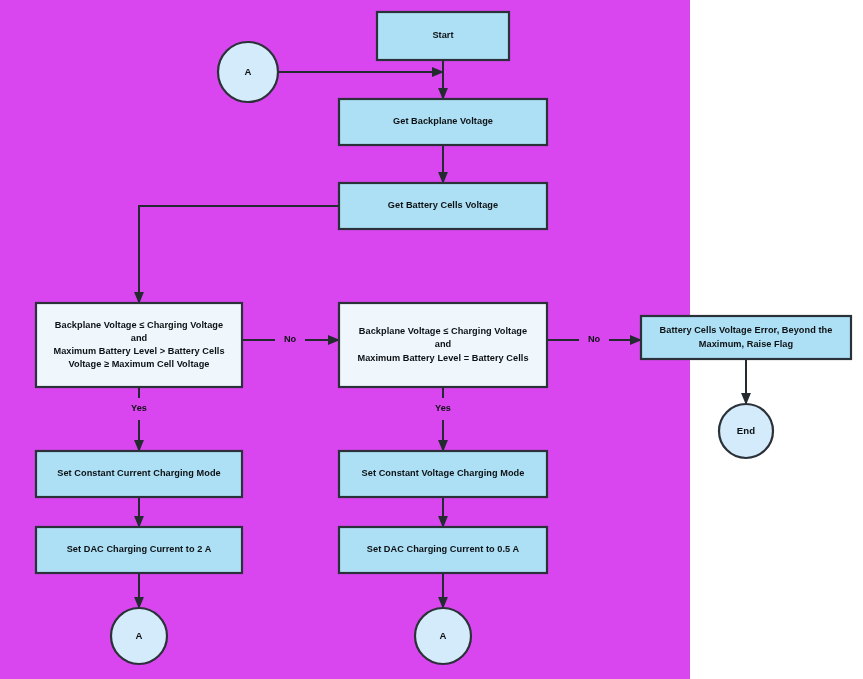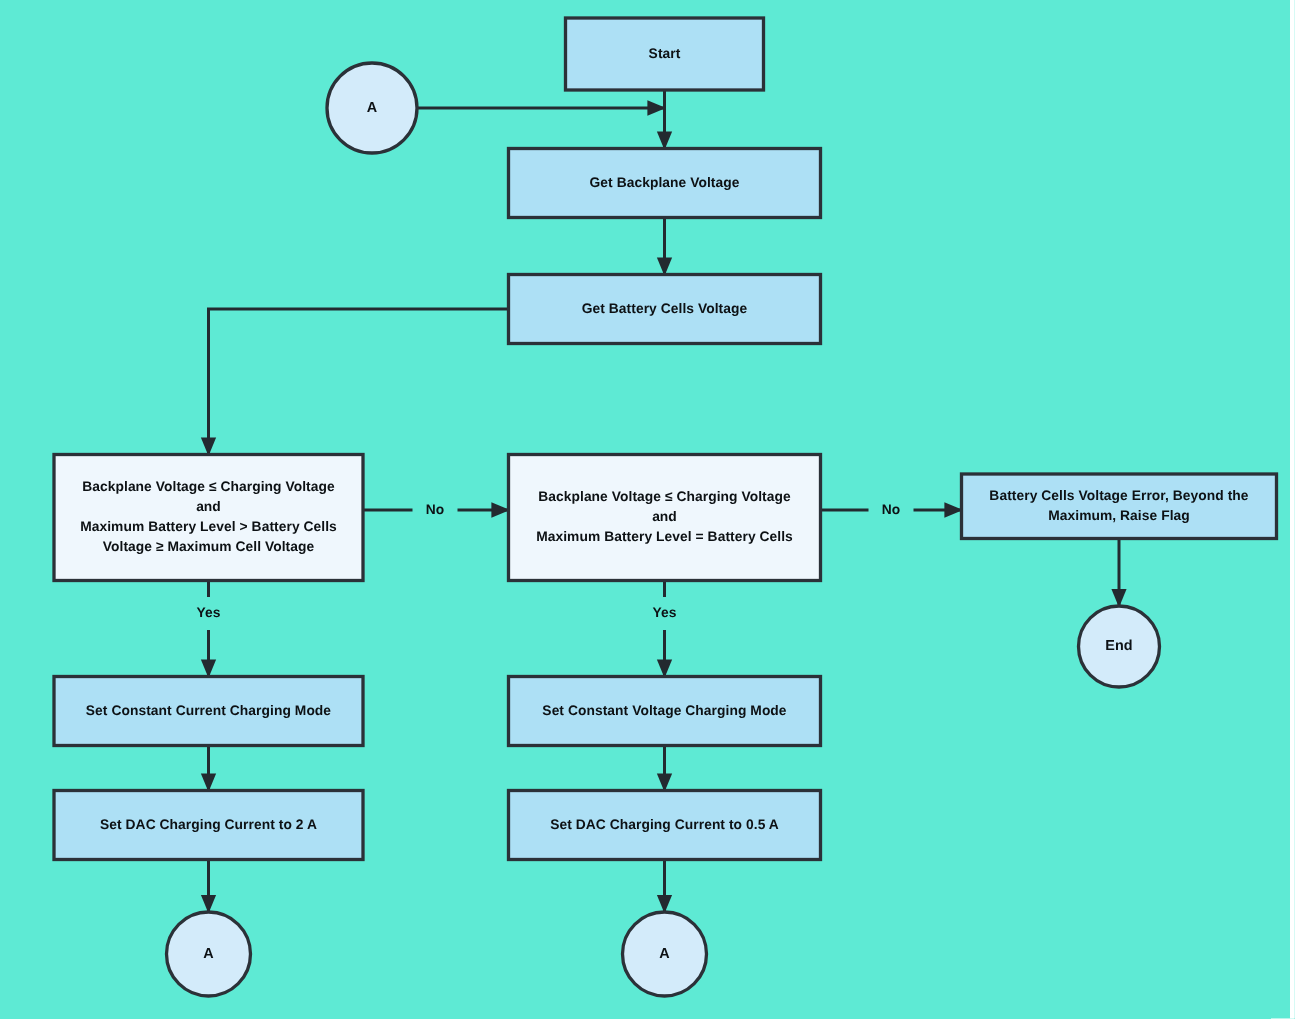--- a/index.html
+++ b/index.html
@@ -9,23 +9,23 @@
     background: #ffffff;
   }
   body {
     width: 863px;
     height: 679px;
     font-family: "Liberation Sans", "DejaVu Sans", sans-serif;
     overflow: hidden;
   }
   #flowchart-root {
     position: relative;
-    width: 860px;
+    width: 690px;
     height: 679px;
-    background: #5eead4;
+    background: #d946ef;
   }
   svg.chart-canvas {
     position: absolute;
     top: 0;
     left: 0;
     width: 863px;
     height: 679px;
     display: block;
   }
   .node-shape {

